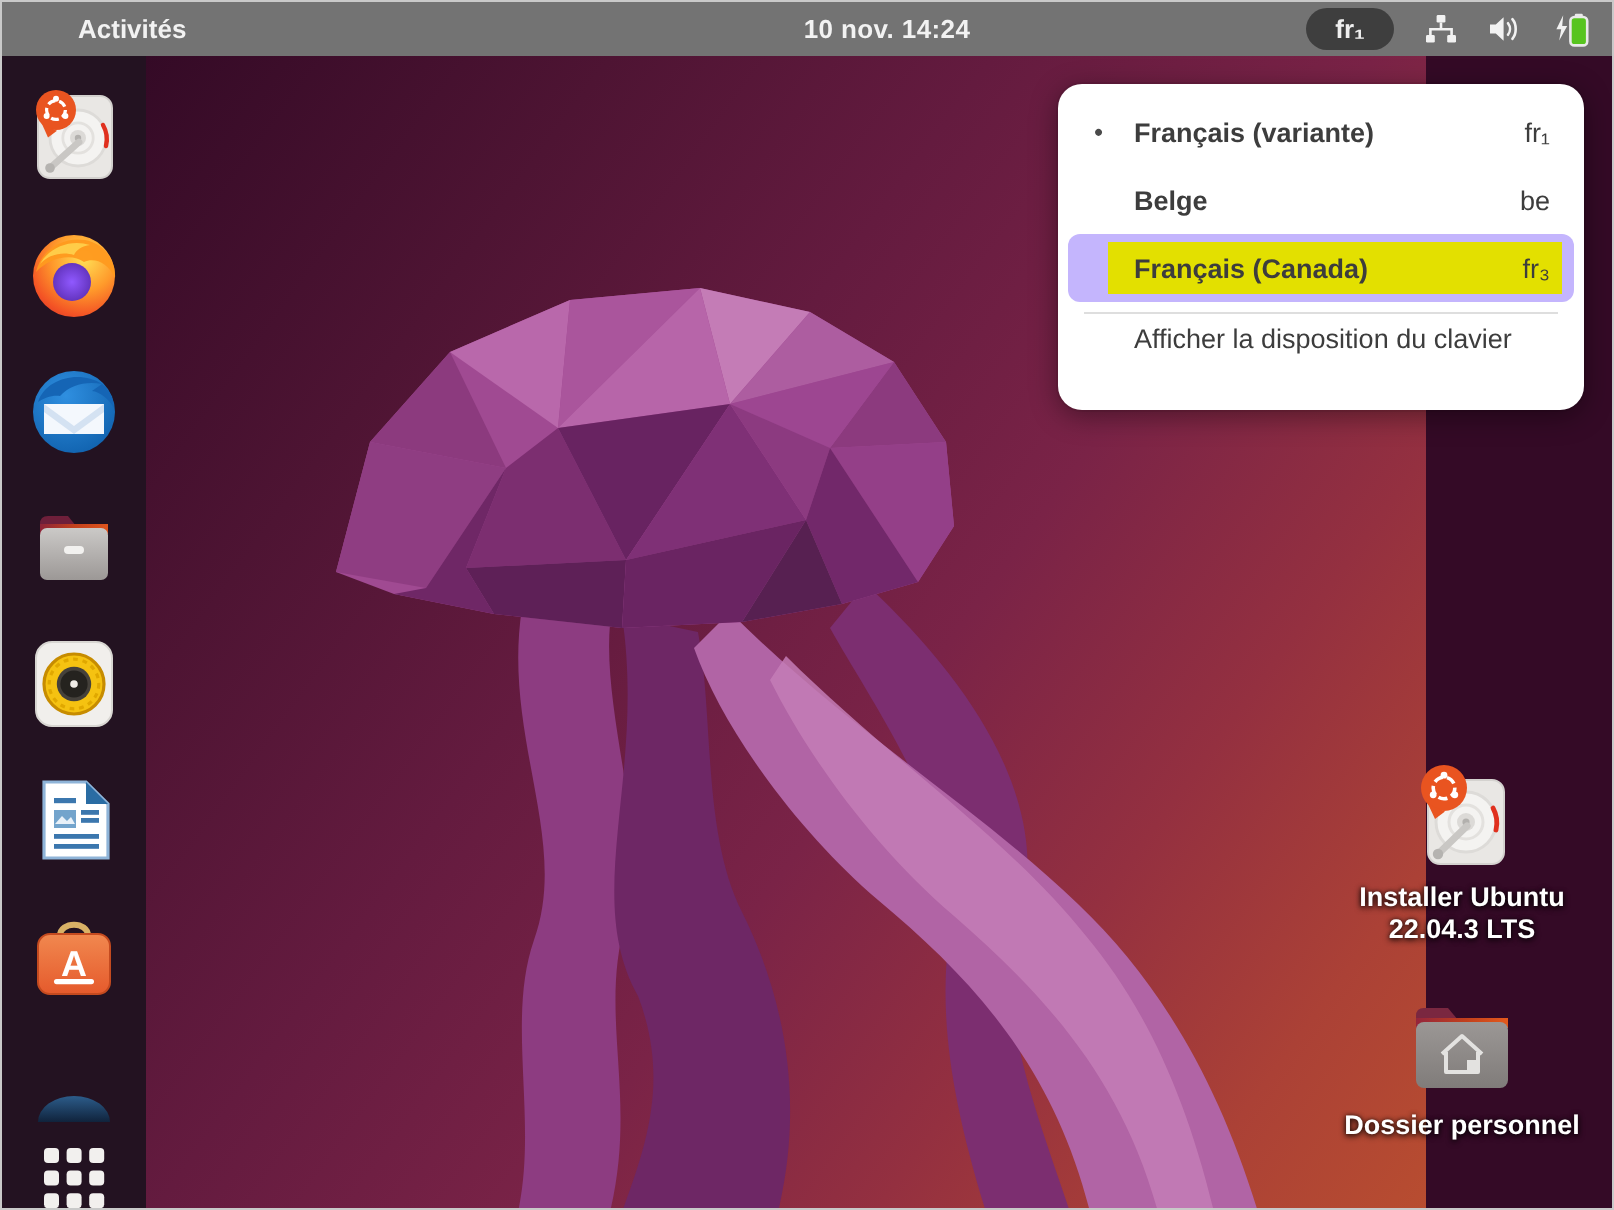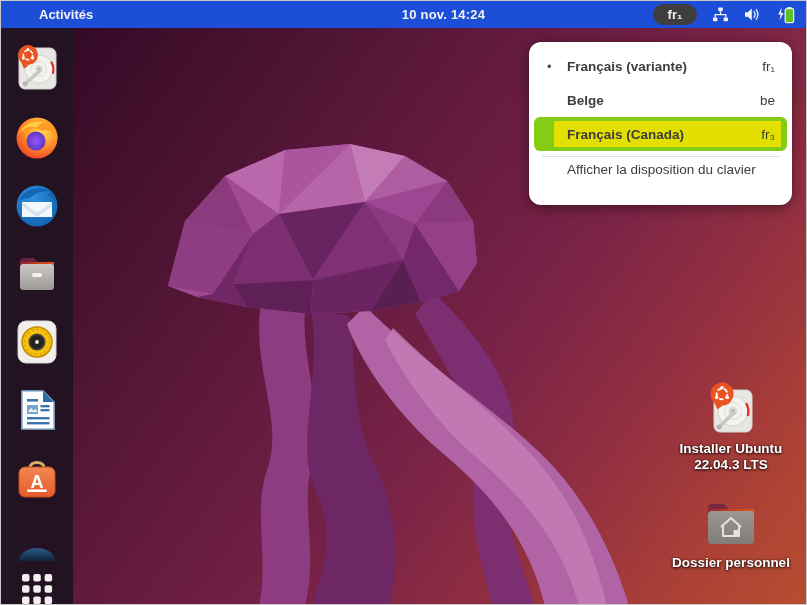--- a/index.html
+++ b/index.html
@@ -2,32 +2,32 @@
 <html><head>
 <meta charset="utf-8">
 <style>
   * { margin:0; padding:0; box-sizing:border-box; }
   html,body { width:807px; height:605px; background:#fff; }
   body { font-family:"Liberation Sans","DejaVu Sans",sans-serif; }
   .screen{ position:relative; width:807px; height:605px; overflow:hidden;
            border:1px solid #c9c9c9; background:#340a26; }
 
   
-  .topbar{ position:absolute; left:0; top:0; width:100%; height:27px; background:#1d4ed8;
+  .topbar{ position:absolute; left:0; top:0; width:100%; height:27px; background:#737373;
            color:#f2f2f2; font-size:13px; font-weight:600; display:flex; align-items:center; z-index:50; }
   .activities{ position:absolute; left:38px; top:0; height:27px; display:flex; align-items:center; cursor:pointer; }
   .clock{ position:absolute; left:50%; transform:translateX(-50%); margin-left:40px; top:0; height:27px;
           display:flex; align-items:center; letter-spacing:.2px; cursor:pointer; }
   .status{ position:absolute; right:8px; top:0; height:27px; display:flex; align-items:center; gap:15px; cursor:pointer; }
   .kbd-pill{ background:#3e3e3e; color:#efefef; border-radius:11px; height:21px; min-width:44px;
              display:flex; align-items:center; justify-content:center; font-size:13px; font-weight:600; }
   .tb-icon{ display:flex; align-items:center; }
 
   
-  .desktop{ position:absolute; left:72px; top:27px; width:735px; height:578px;
+  .desktop{ position:absolute; left:72px; top:27px; width:640px; height:578px;
     background:linear-gradient(126deg,#340a26 0%,#4e1433 22%,#641b3f 40%,#7a2347 58%,#943040 74%,#ab4136 88%,#b84d30 100%); }
   .desktop svg.jelly{ position:absolute; left:0; top:0; }
 
   
   .dock{ position:absolute; left:0; top:27px; width:72px; height:578px; background:#231221; z-index:40;
          display:flex; flex-direction:column; align-items:center; }
   .dock-item{ position:absolute; left:12px; width:48px; height:48px; cursor:pointer; }
   .dock-item svg{ display:block; }
 
   
@@ -37,21 +37,21 @@
   .desk-icon .lbl{ line-height:16px; }
 
   
   .menu{ position:absolute; left:528px; top:41px; width:263px; background:#ffffff; border-radius:12px;
          box-shadow:0 3px 14px rgba(0,0,0,.4), 0 0 0 1px rgba(0,0,0,.06); padding:7px 0; z-index:60;
          color:#3d3d3d; font-size:13.5px; }
   .menu-row{ position:relative; height:34px; display:flex; align-items:center; cursor:pointer; margin:0 5px; border-radius:6px; }
   .menu-row .bullet{ position:absolute; left:13px; top:50%; transform:translateY(-50%); font-size:13px; color:#4a4a4a; }
   .menu-row .lbl{ position:relative; z-index:2; margin-left:33px;font-weight:bold; }
   .menu-row .code{ position:relative; z-index:2; margin-left:auto; margin-right:12px; }
-  .menu-row.hovered{ background:#84cc16; }
+  .menu-row.hovered{ background:#c4b5fd; }
   .hl{ position:absolute; z-index:1; left:20px; right:6px; top:4px; bottom:4px; background:#e3e000; }
   .menu-sep{ height:1px; background:#dedede; margin:5px 13px; }
   .menu-footer{ height:36px; display:flex; cursor:pointer; margin:0 5px; border-radius:6px; }
   .menu-footer .lbl{ margin-left:33px; }
 </style>
 </head>
 <body>
 
 <div class="screen">
 

